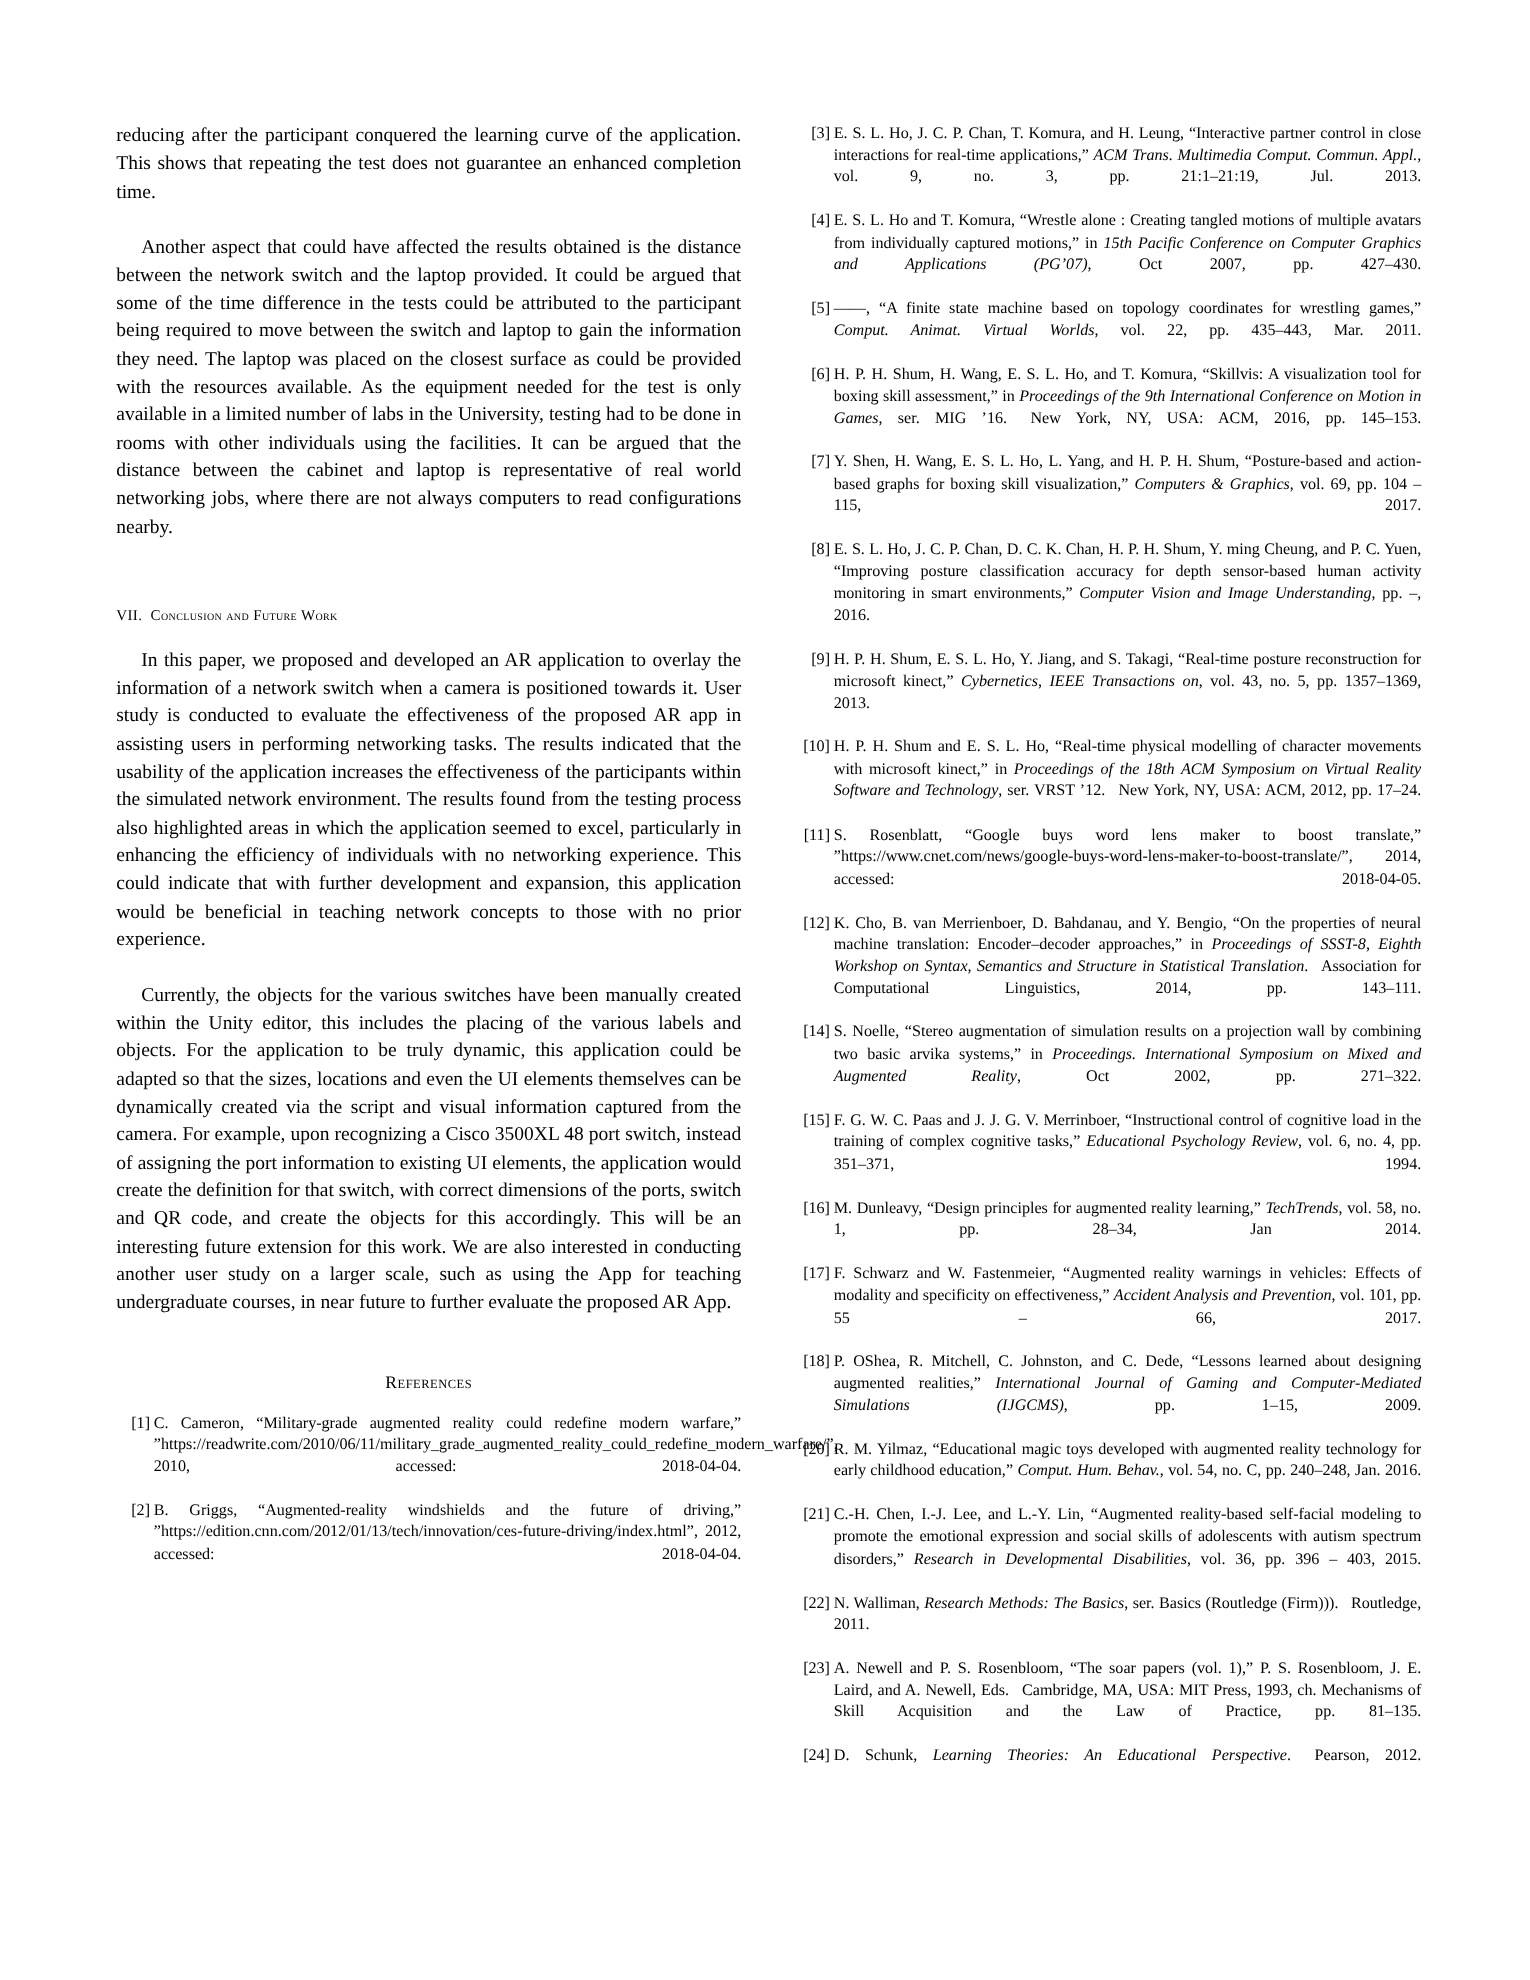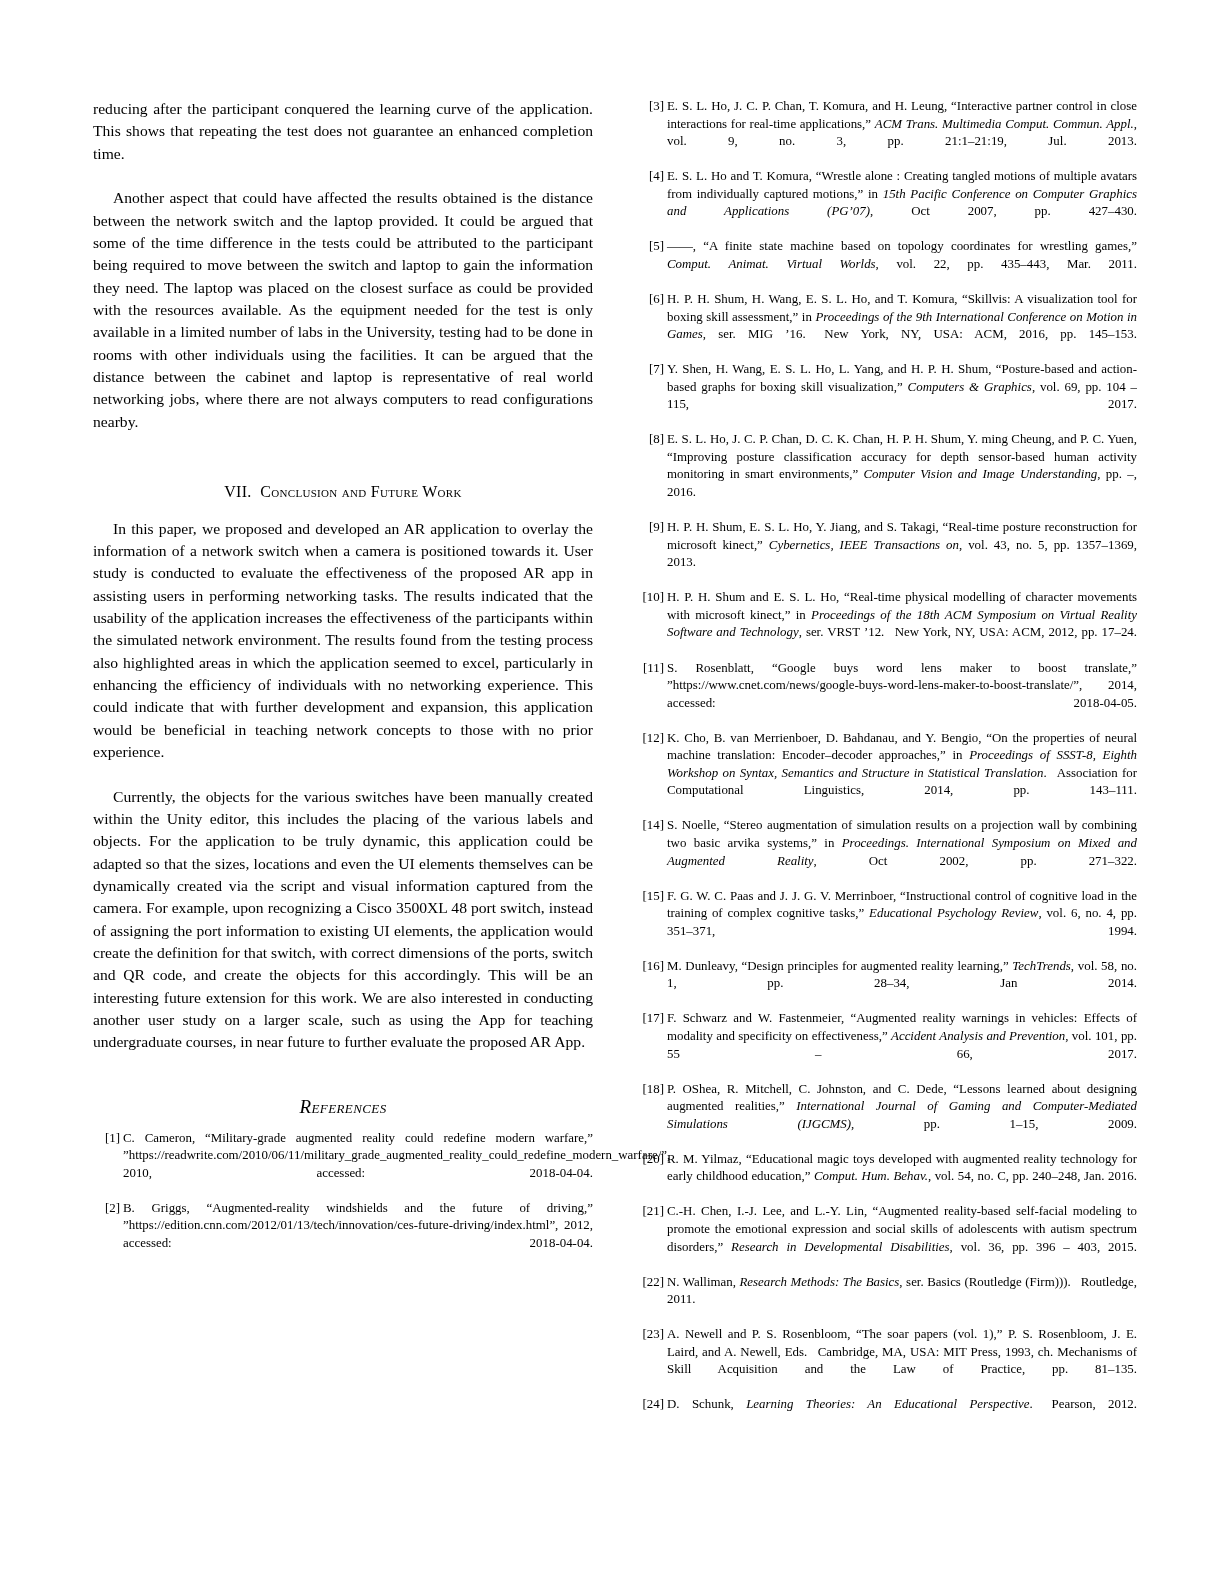--- a/index.html
+++ b/index.html
@@ -51,42 +51,40 @@
   }
   .para.indent {
     text-indent: 20px;
   }
   .para.cont {
     text-indent: 0;
   }
 
   
   .section-head {
-    text-align: center;
-    font-size: 16px;
+    font-size: 12px;
     line-height: 20px;
     margin: 26px 0 16px 0;
     font-variant: small-caps;
     letter-spacing: 0.3px;
   }
   .section-head .numeral {
     font-variant: normal;
   }
   .section-head .numeral::after {
     content: "\00a0\00a0";
   }
 
   .refs-head {
     text-align: center;
-    font-size: 19px;
+    font-size: 14px;
     line-height: 18px;
     margin: 44px 0 14px 0;
     font-variant: small-caps;
     letter-spacing: 0.4px;
-    font-style: italic;
   }
 
   
   .ref-list {
     margin: 0;
     padding: 0;
     list-style: none;
   }
   .ref {
     position: relative;

